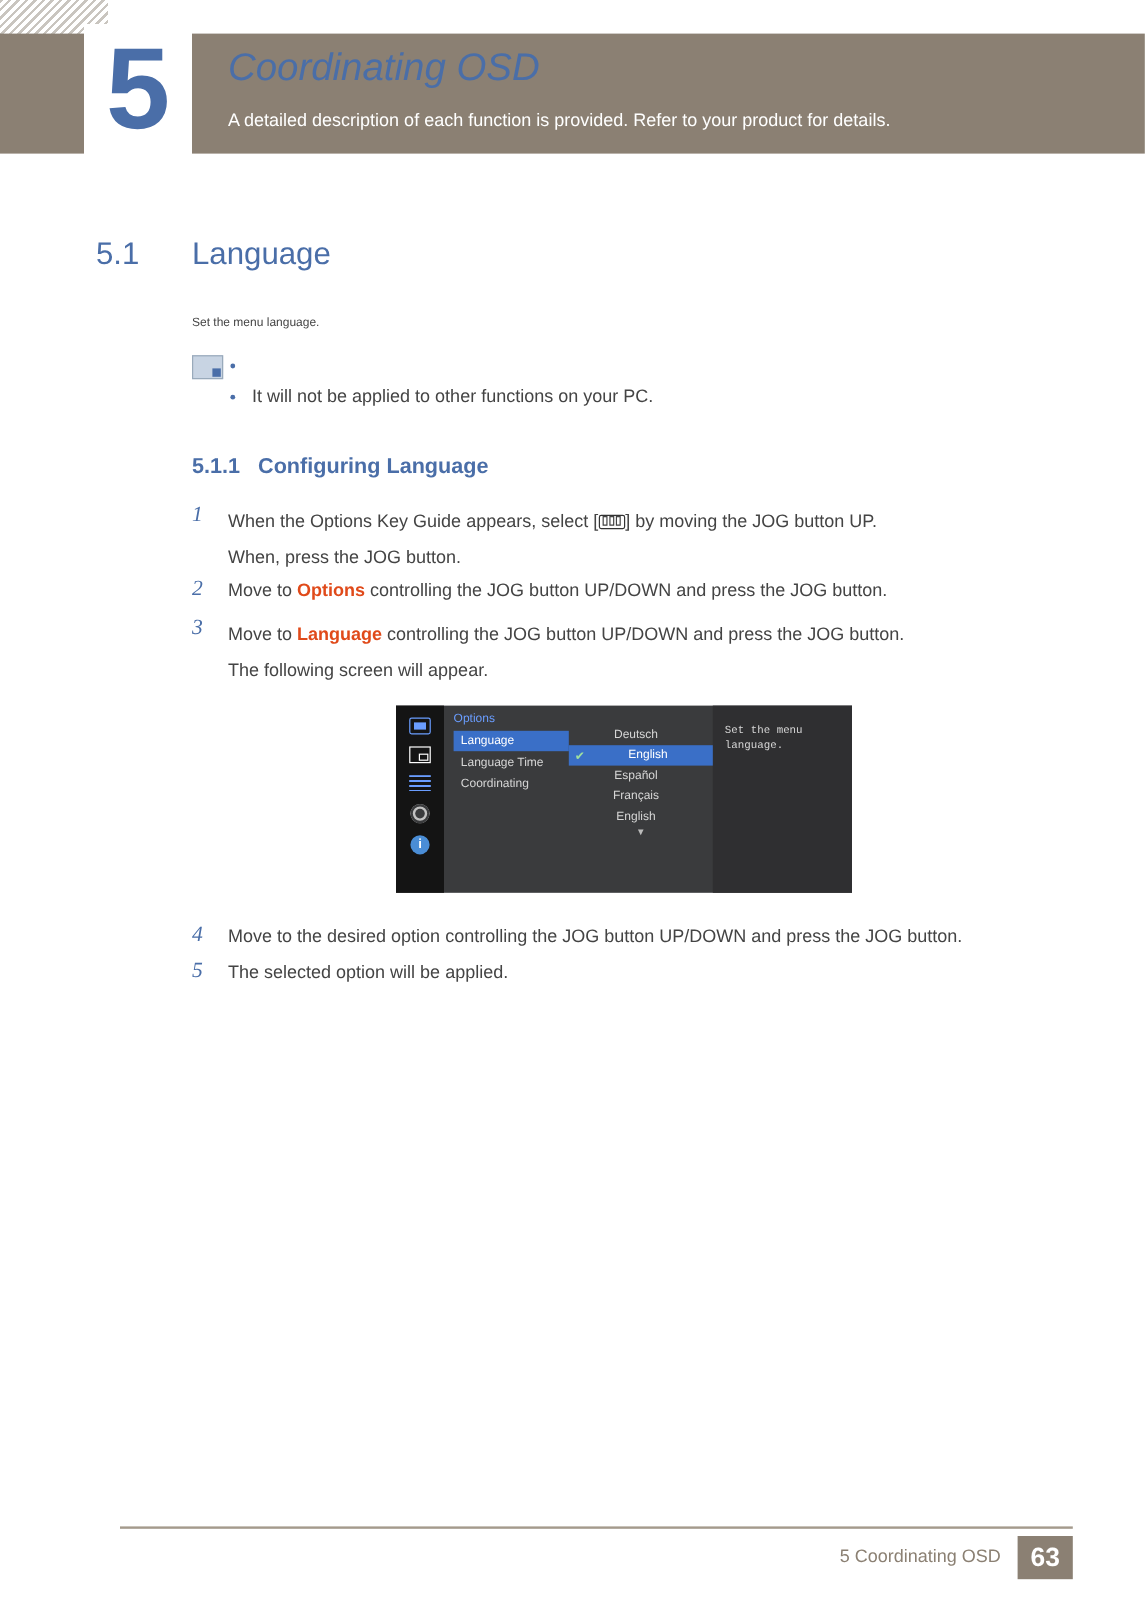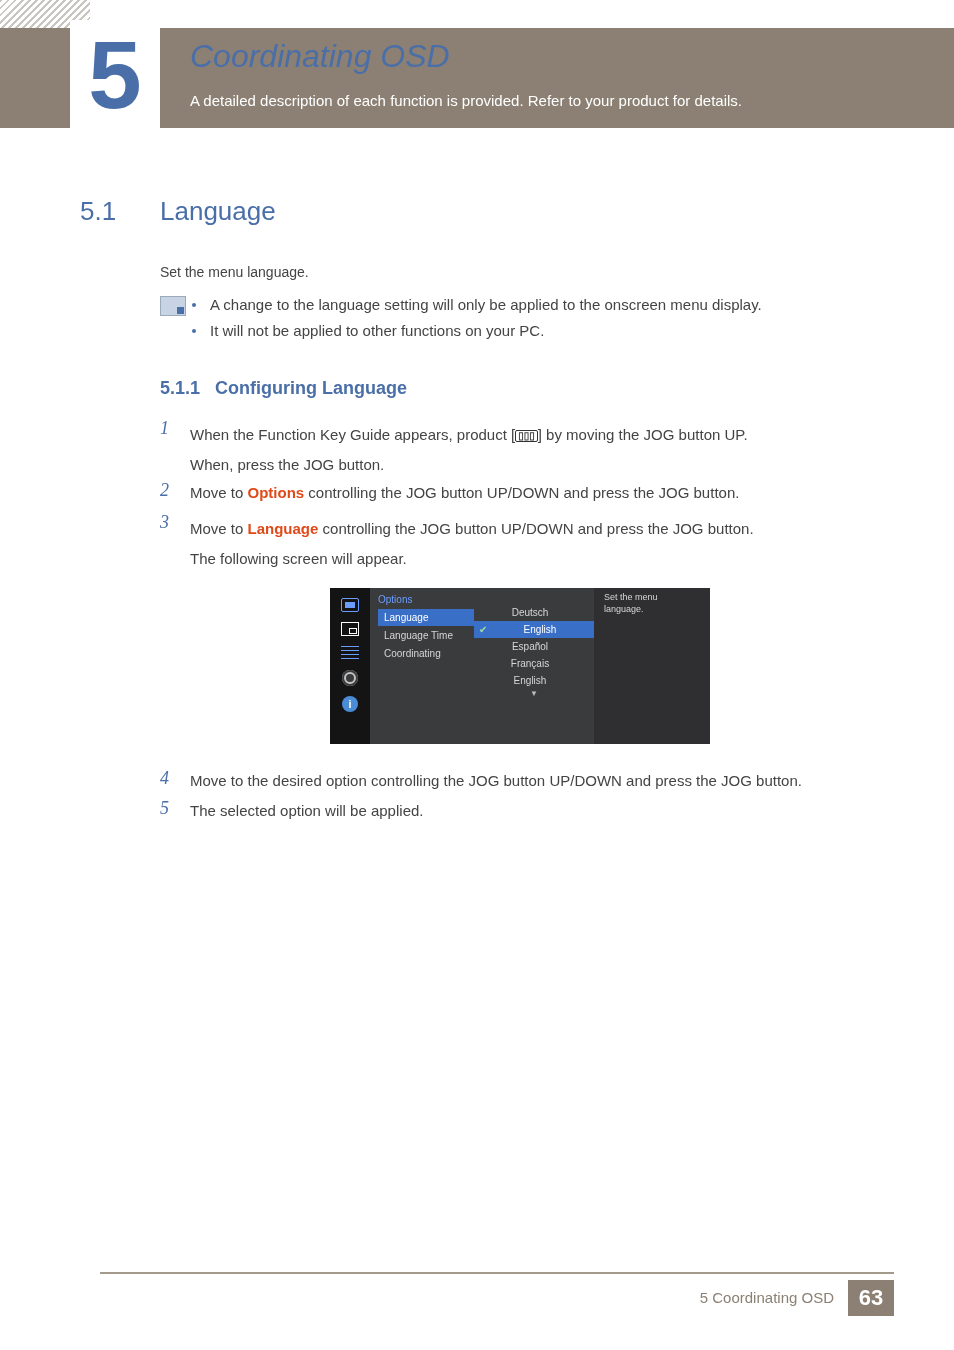--- a/index.html
+++ b/index.html
@@ -71,21 +71,21 @@
   .section-title {
     position: absolute;
     left: 160px;
     font-size: 26px;
     color: #4a6ea8;
   }
   .body-text {
     position: absolute;
     left: 160px;
     right: 80px;
-    font-size: 14px;
+    font-size: 10px;
     color: #444;
     line-height: 1.5;
   }
   .note-icon {
     position: absolute;
     left: 160px;
     width: 26px;
     height: 20px;
     background: #c8d4e3;
     border: 1px solid #9ab;
@@ -198,24 +198,25 @@
     position: relative;
   }
   .osd-opt { padding: 3px 8px 3px 20px; position: relative; text-align: center; }
   .osd-opt.sel { background: #3a6fc7; color:#fff; }
   .osd-opt.sel:before { content:"✔"; position:absolute; left:5px; color:#9fe09f; font-size:10px; }
   .osd-opt-center { text-align: center; padding-left: 0; }
   .osd-scroll-arrow { text-align:center; color:#bbb; font-size:8px; }
   .osd-right {
     flex: 1;
     background: #2f2f31;
-    padding: 4px 10px;
+    padding: 16px 10px;
     font-size: 9px;
     color: #d6d6d6;
     line-height: 1.3;
+    font-family: Liberation Mono, monospace;
   }
   
   .footer-line {
     position: absolute;
     left: 100px;
     right: 60px;
     bottom: 76px;
     height: 2px;
     background: #a49a8c;
   }
@@ -253,35 +254,34 @@
 <div class="chapter-desc">A detailed description of each function is provided. Refer to your product for details.</div>
 
 <div class="section-num" style="top:196px">5.1</div>
 <div class="section-title" style="top:196px">Language</div>
 
 <div class="body-text" style="top:262px">Set the menu language.</div>
 
 <div class="note-icon" style="top:296px"></div>
 <div class="bullet-row" style="top:296px">
   <span class="bullet-dot"></span>
-  <span>A change to the language setting will only be applied to the onscreen menu display.</span>
 </div>
 <div class="bullet-row" style="top:322px">
   <span class="bullet-dot"></span>
   <span>It will not be applied to other functions on your PC.</span>
 </div>
 
 <div class="subsection" style="top:378px">
   <span>5.1.1</span>&nbsp;&nbsp;
   <span>Configuring Language</span>
 </div>
 
 <div class="step-num" style="top:418px">1</div>
 <div class="step-text" style="top:420px">
-  <span>When the Function Key Guide appears, product [</span><span class="menu-glyph">▯▯▯</span><span>] by moving the JOG button UP.</span><br>
+  <span>When the Options Key Guide appears, select [</span><span class="menu-glyph">▯▯▯</span><span>] by moving the JOG button UP.</span><br>
   <span>When, press the JOG button.</span>
 </div>
 
 <div class="step-num" style="top:480px">2</div>
 <div class="step-text2" style="top:484px">
   <span>Move to </span><span class="hl">Options</span><span> controlling the JOG button UP/DOWN and press the JOG button.</span>
 </div>
 
 <div class="step-num" style="top:512px">3</div>
 <div class="step-text" style="top:514px">

